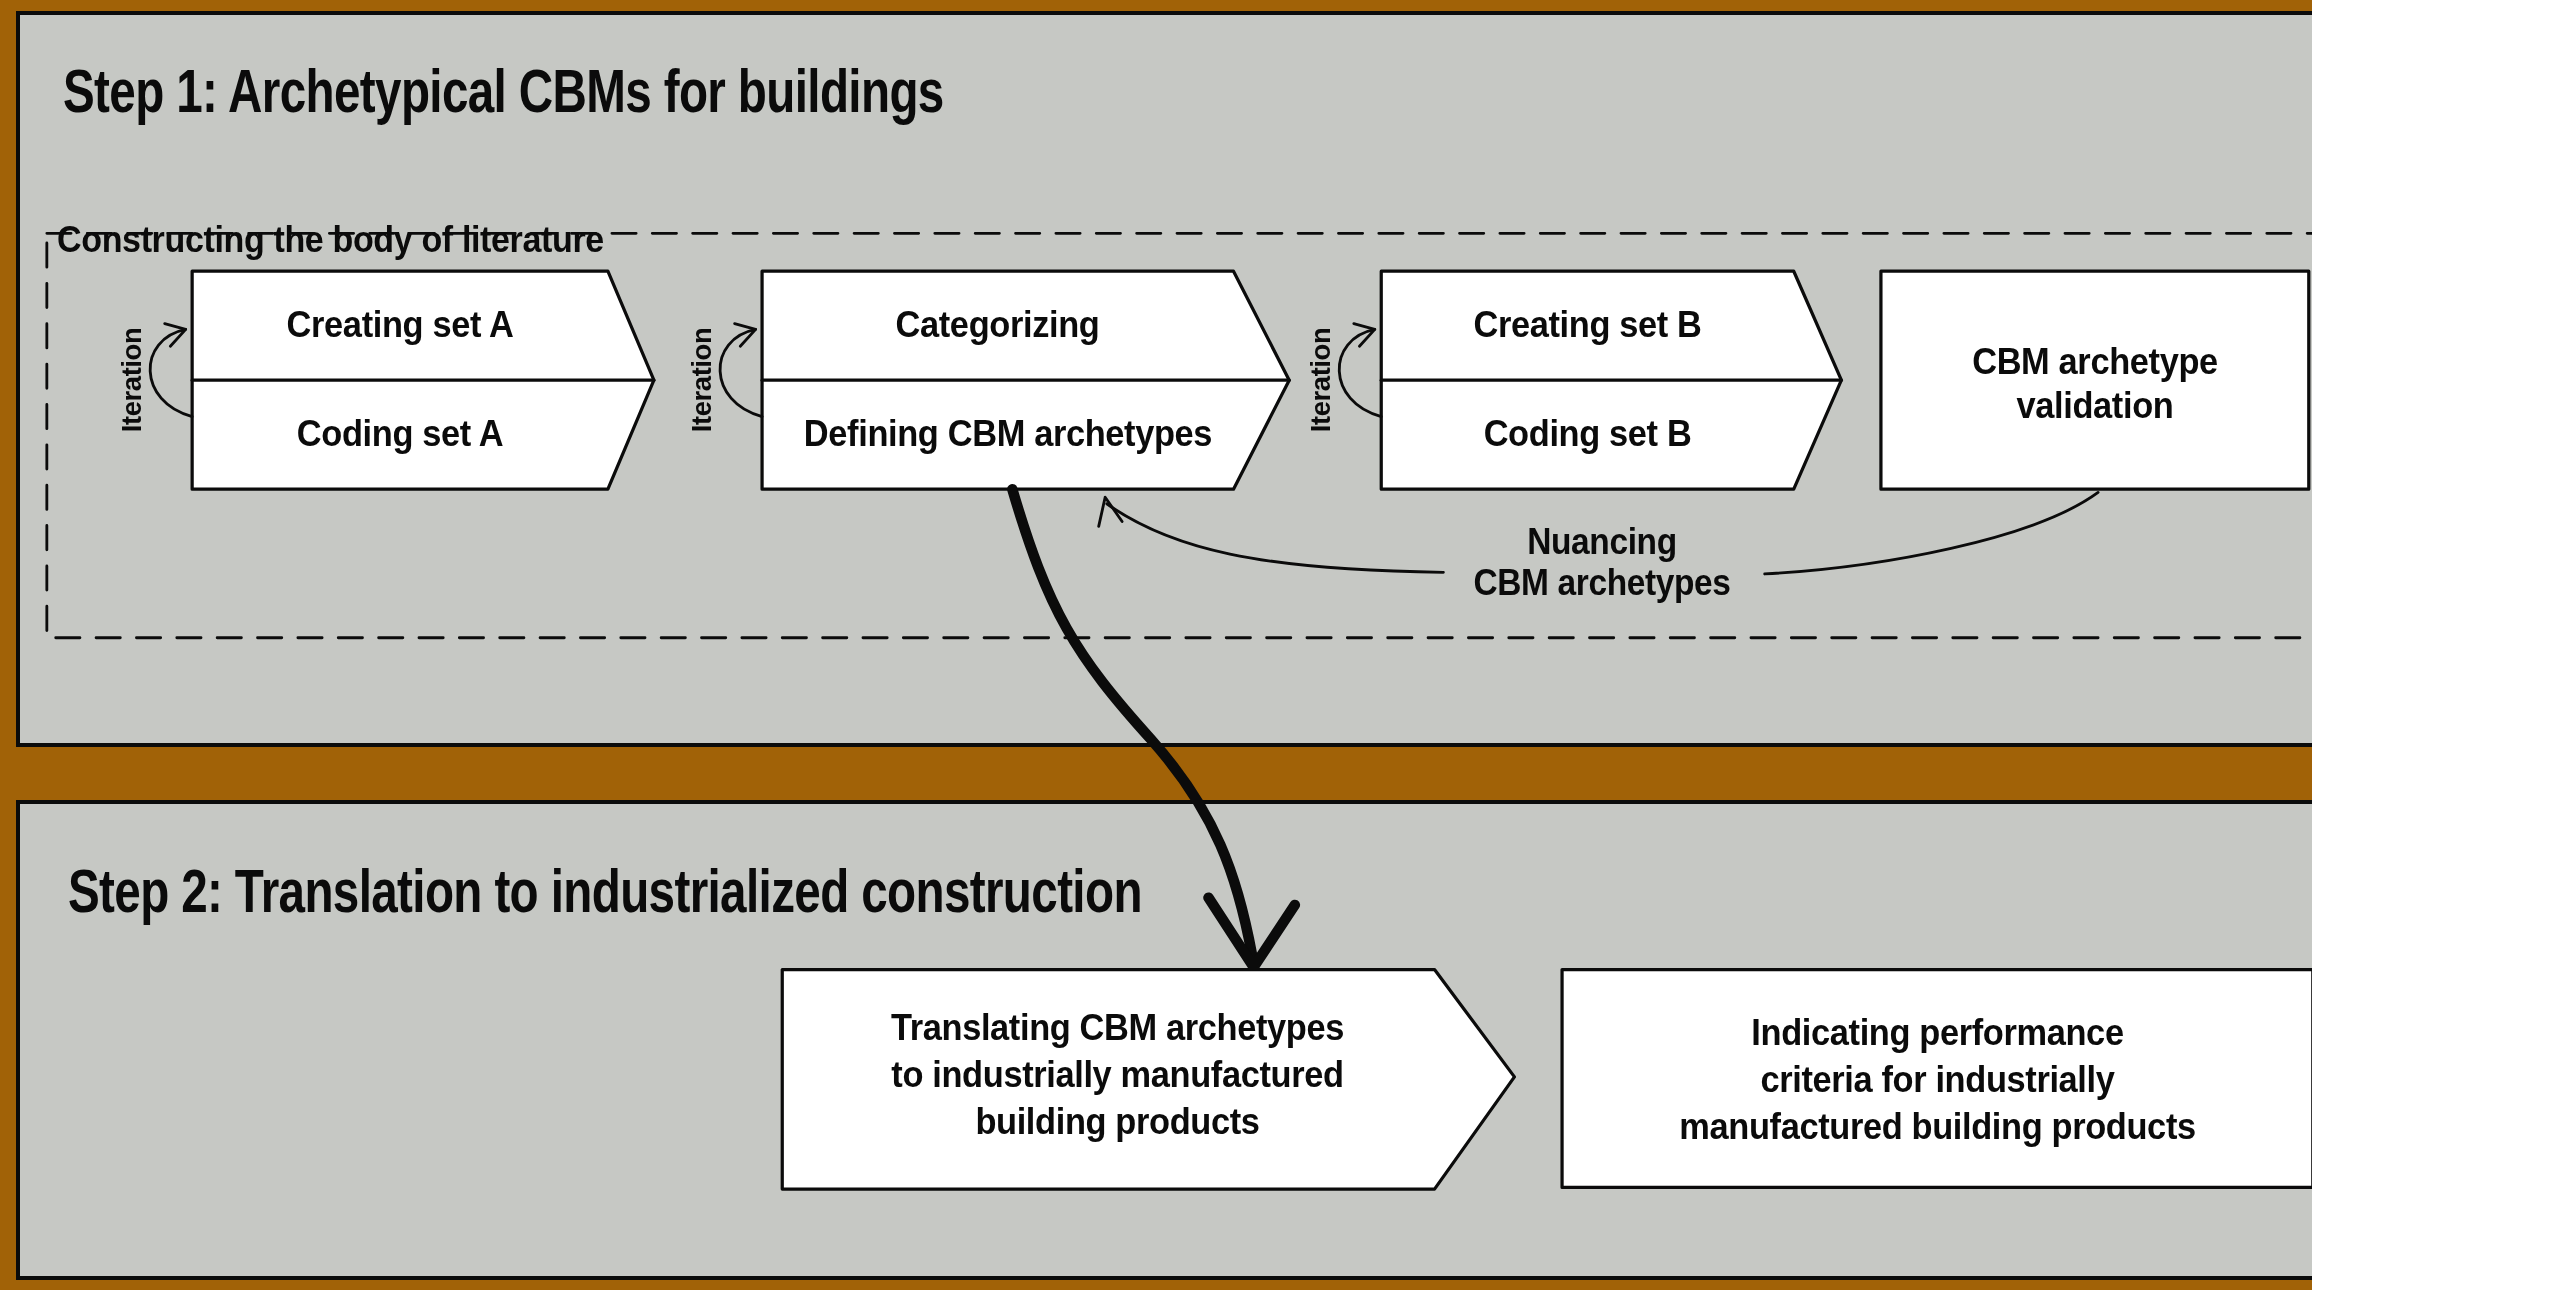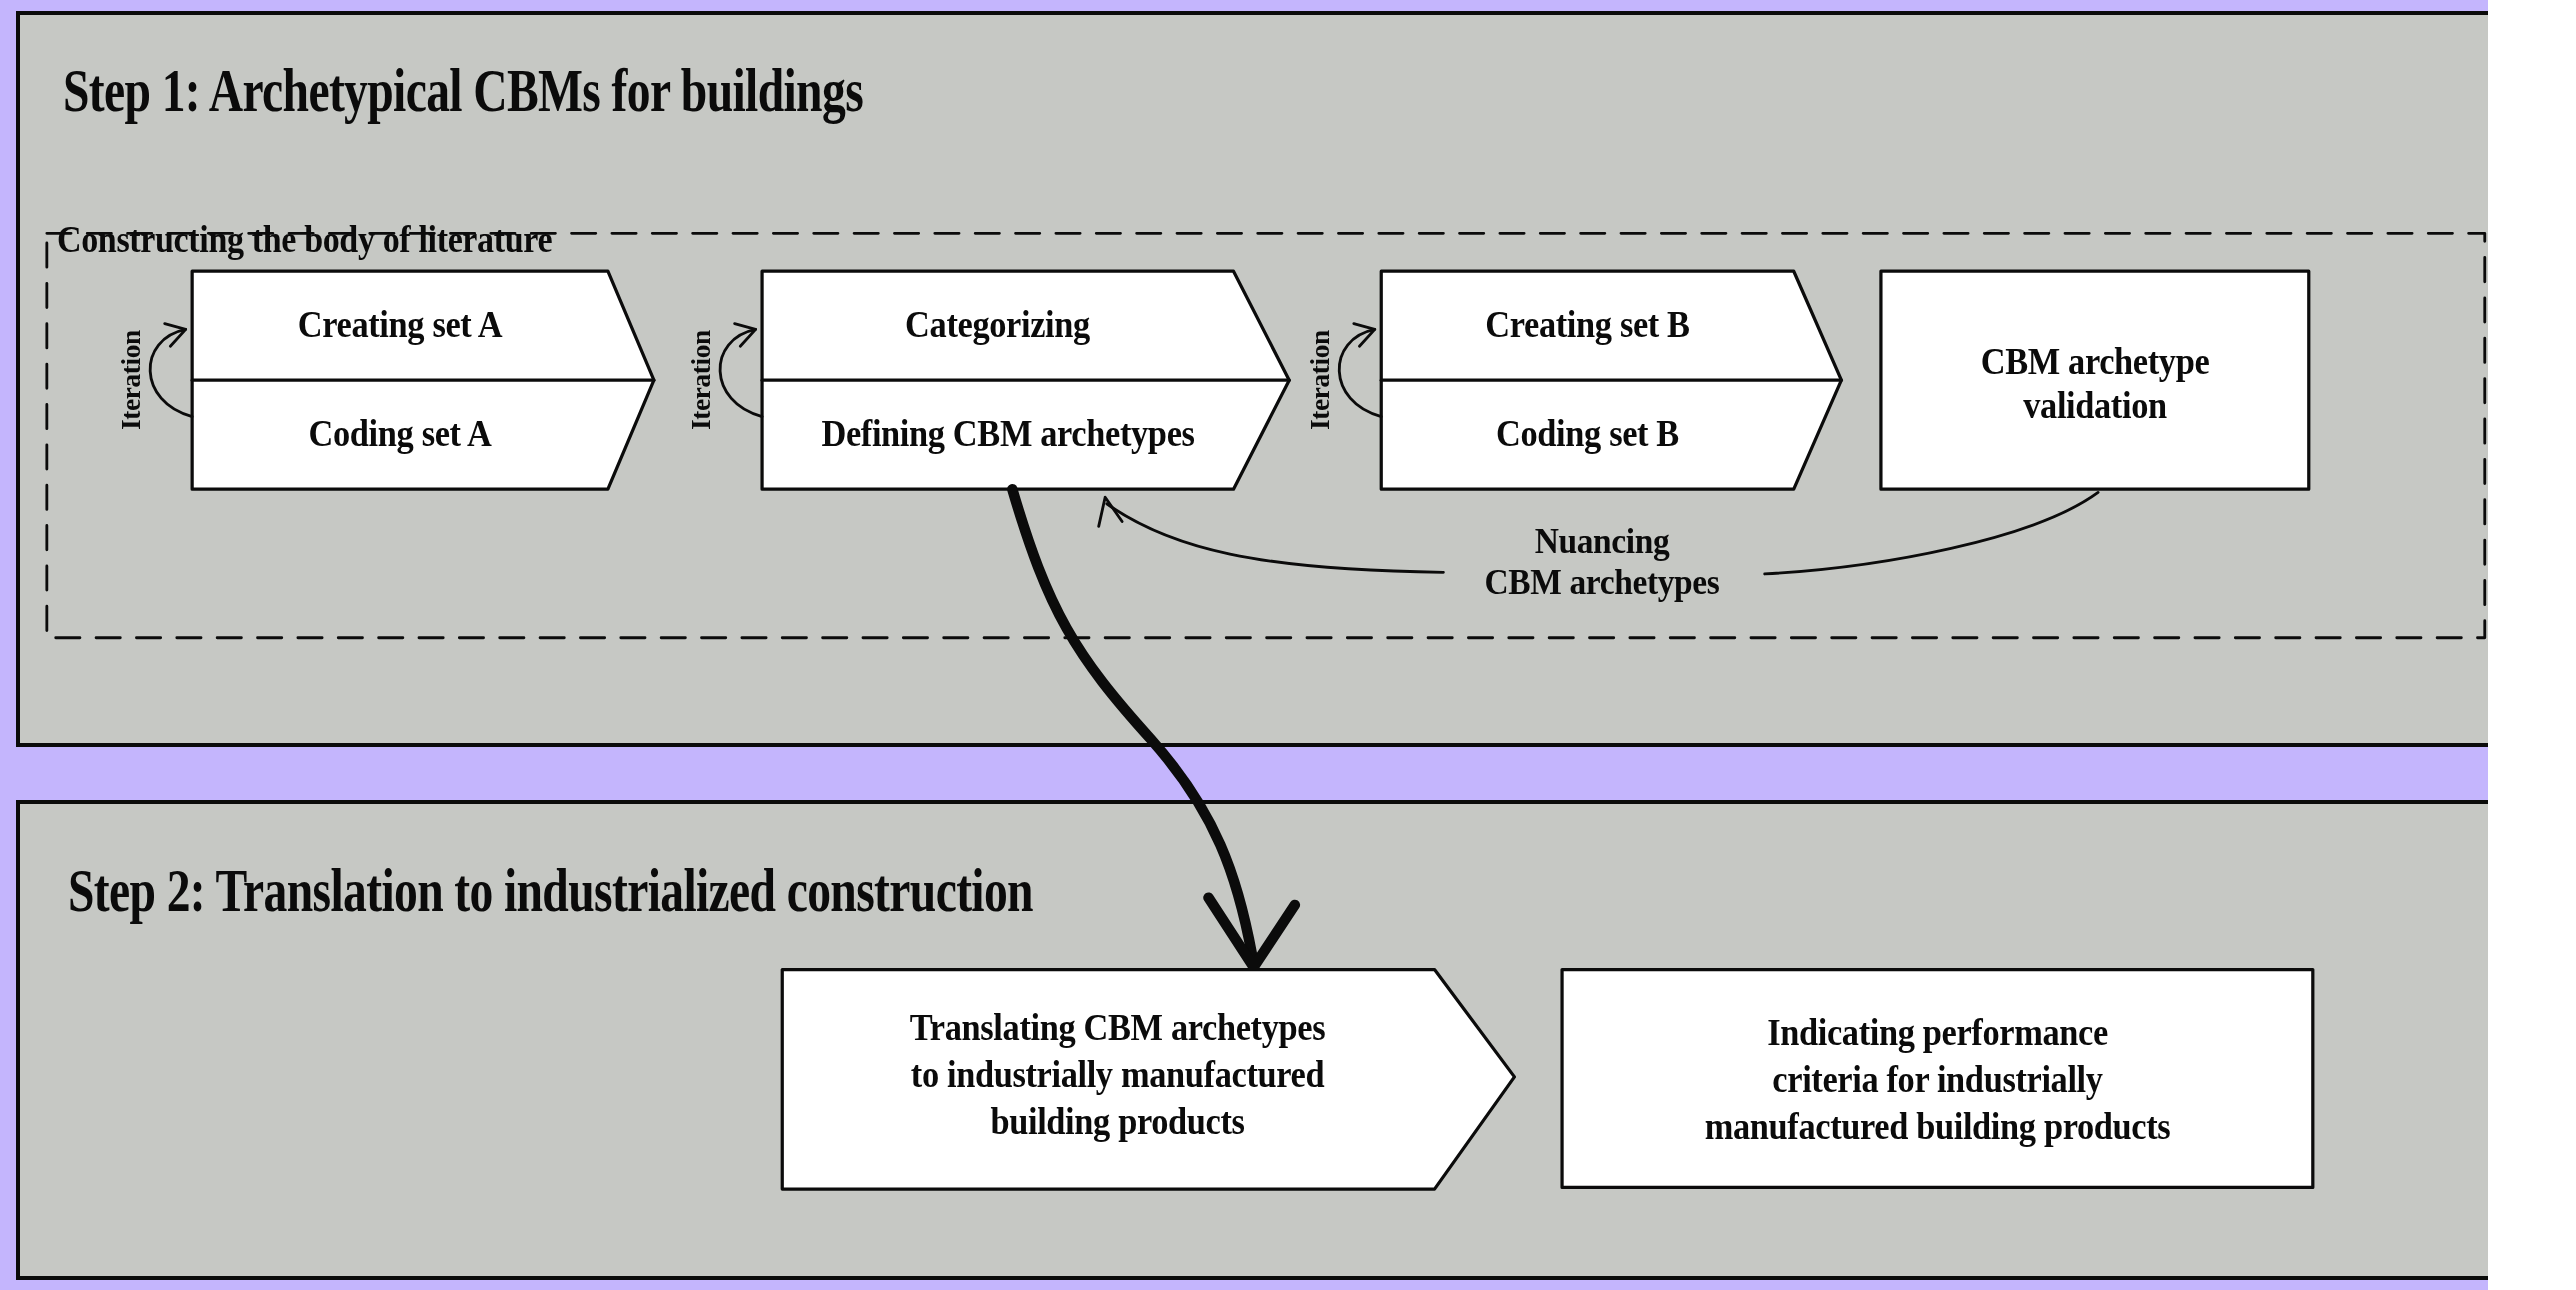--- a/index.html
+++ b/index.html
@@ -1,18 +1,18 @@
 <!DOCTYPE html>
 <html style="font-size:13px"><head>
 <meta charset="utf-8">
 <style>
   html,body{margin:0;padding:0;background:#ffffff;}
   .canvas{
-    position:relative;width:2488px;height:1290px;background:#c4b5fd;
-    font-family:Liberation Serif, serif;color:#0b0b0b;overflow:hidden;
+    position:relative;width:2312px;height:1290px;background:#a16207;
+    font-family:Liberation Sans, sans-serif;color:#0b0b0b;overflow:hidden;
   }
   .panel{
     position:absolute;left:16px;width:2549px;background:#c6c8c4;
     border:4px solid #0b0b0b;box-sizing:border-box;z-index:1;
   }
   #step1-panel{top:11.3px;height:736px;}
   #step2-panel{top:800px;height:480px;}
   svg.overlay{position:absolute;left:0;top:0;width:2576px;height:1290px;z-index:2;}
   .txt{position:absolute;z-index:3;white-space:nowrap;}
   .title{

